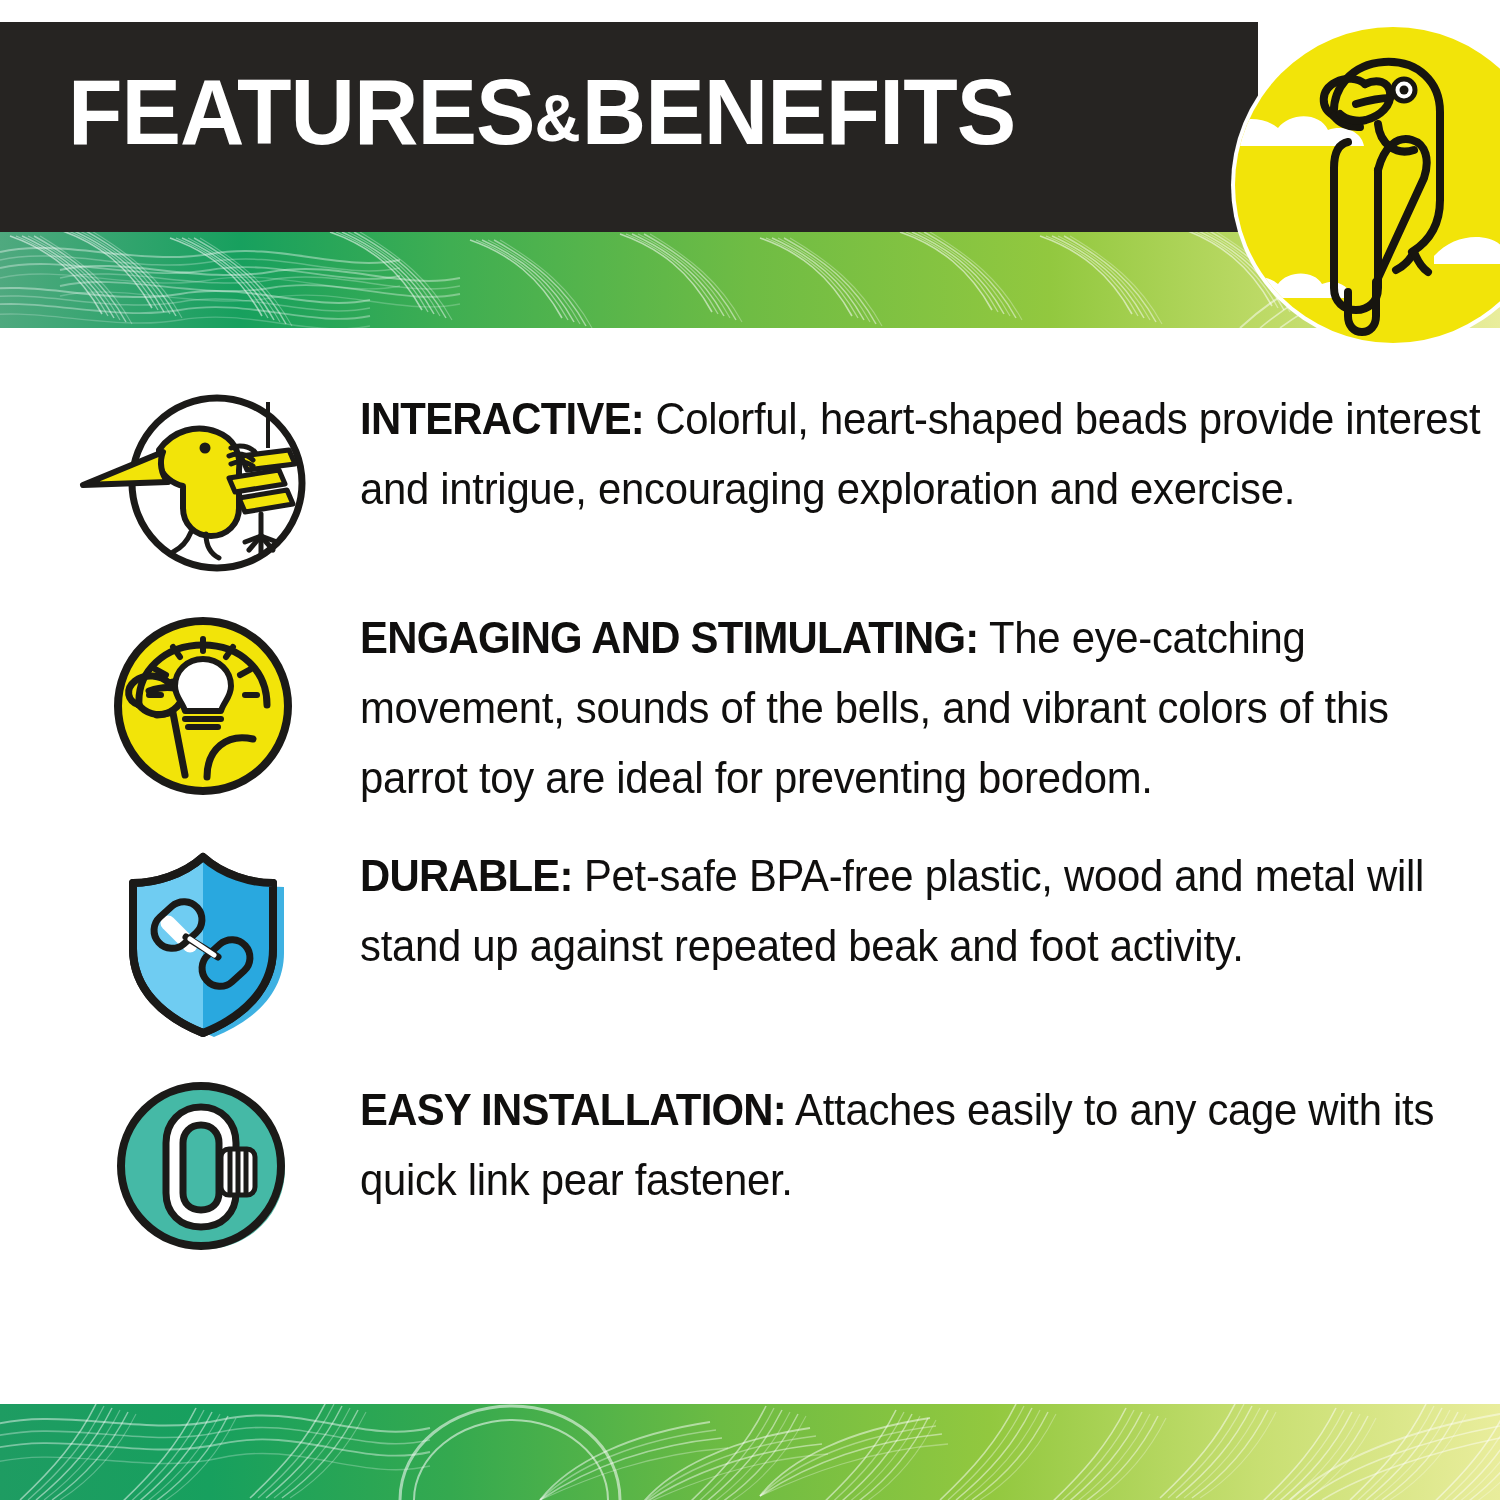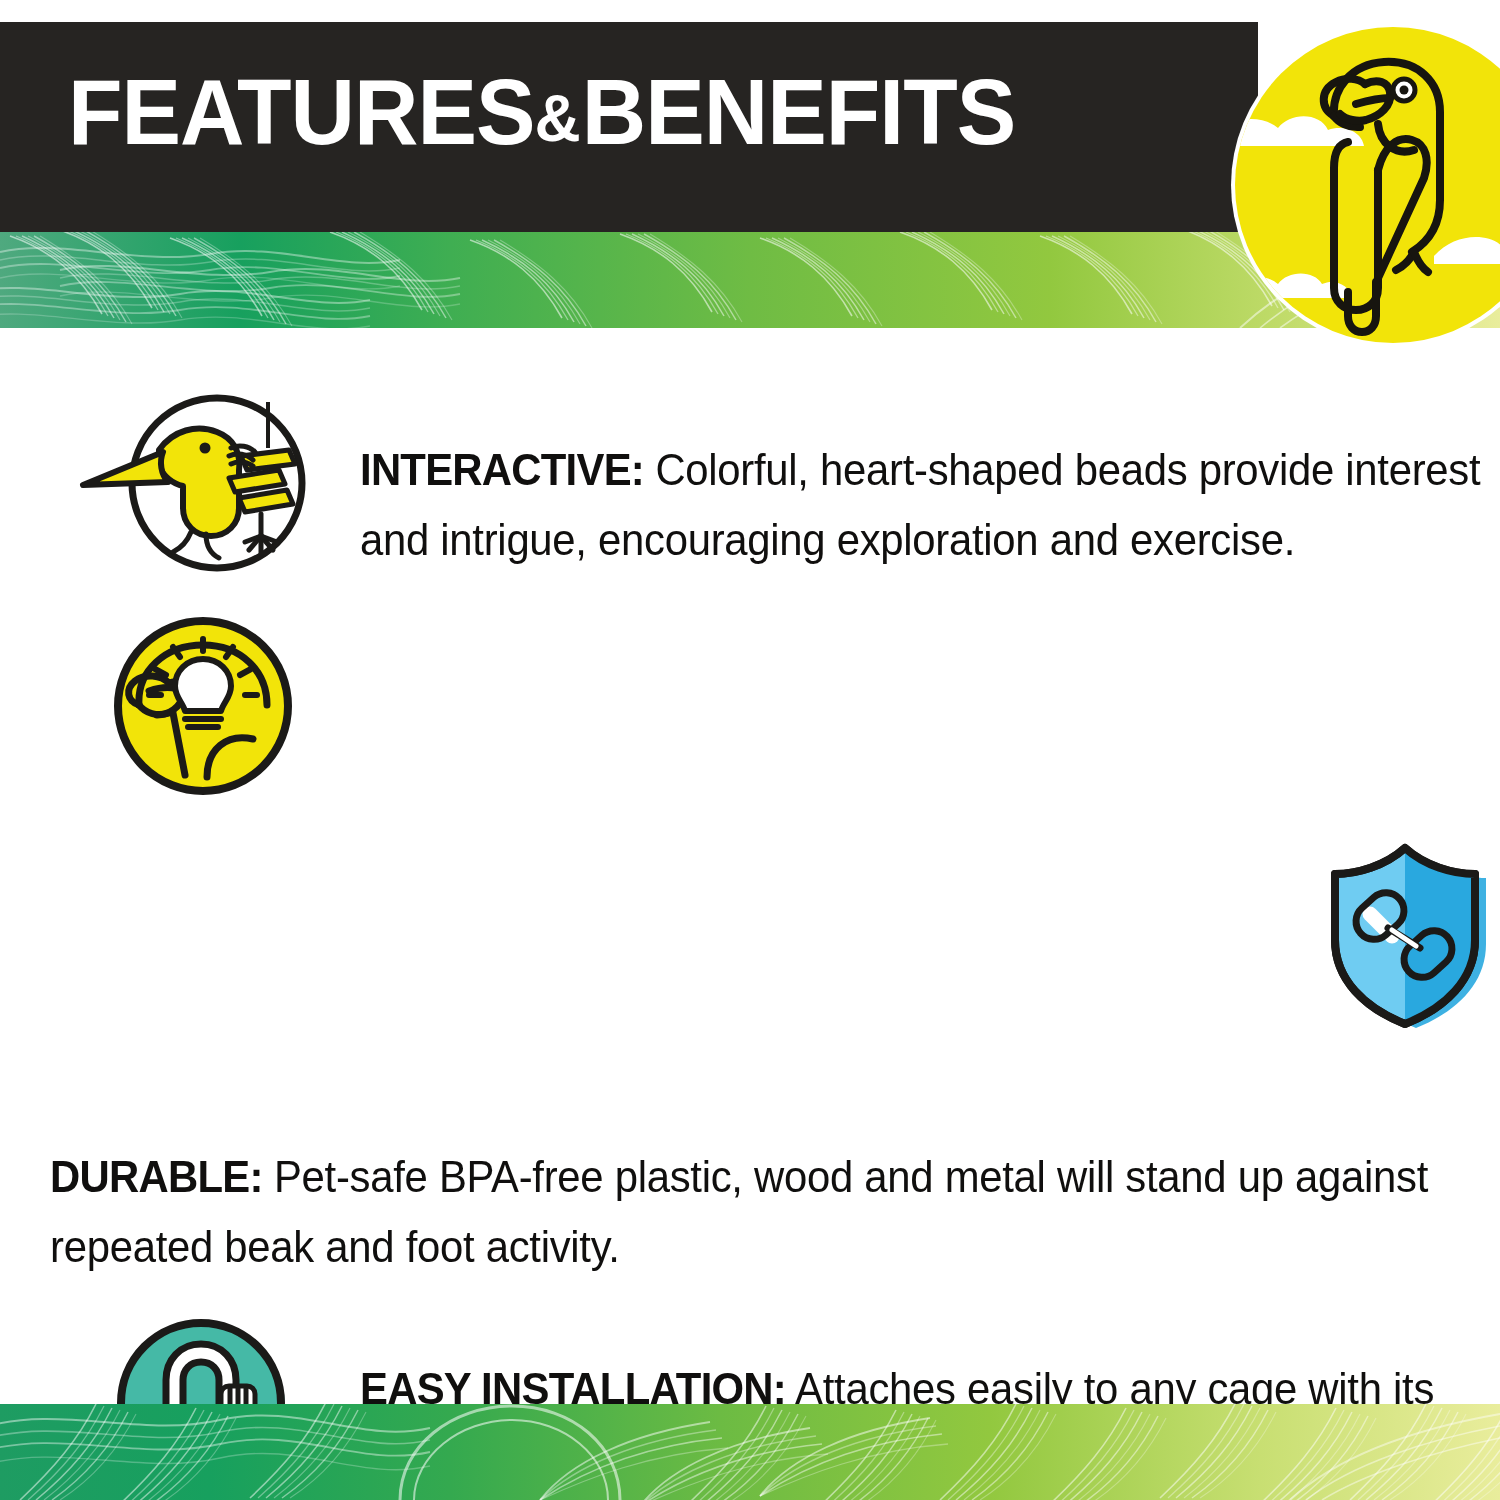--- a/index.html
+++ b/index.html
@@ -82,26 +82,26 @@
   .features {
     position: absolute;
     left: 0;
     top: 382px;
     width: 1500px;
   }
 
   .feature-row {
     position: relative;
     display: flex;
-    align-items: flex-end;
+    align-items: flex-start;
     padding-left: 48px;
   }
   .feature-row.r1 { margin-bottom: 26px; }
   .feature-row.r2 { margin-bottom: 26px; }
-  .feature-row.r3 { margin-bottom: 28px; flex-direction: column; }
+  .feature-row.r3 { margin-bottom: 28px; }
 
   .icon-cell {
     flex: 0 0 310px;
     display: flex;
     justify-content: center;
     align-items: flex-start;
     padding-top: 6px;
   }
   .feature-row.r1 .icon-cell { padding-top: 8px; }
   .feature-row.r2 .icon-cell { padding-top: 8px; }
@@ -317,20 +317,23 @@
             <line x1="100" y1="30" x2="100" y2="42"></line>
             <line x1="70" y1="38" x2="77" y2="48"></line>
             <line x1="130" y1="38" x2="123" y2="48"></line>
             <line x1="52" y1="60" x2="63" y2="66"></line>
             <line x1="148" y1="60" x2="137" y2="66"></line>
             <line x1="46" y1="86" x2="58" y2="86"></line>
             <line x1="154" y1="86" x2="142" y2="86"></line>
           </g>
         </svg>
       </div>
+      <div class="text-cell">
+        <p class="feature-text"><span class="lead">ENGAGING AND STIMULATING:</span><span> The eye-catching movement, sounds of the bells, and vibrant colors of this parrot toy are ideal for preventing boredom.</span></p>
+      </div>
     </div>
 
     <div class="feature-row r3">
       <div class="icon-cell">
         <svg width="190" height="200" viewBox="0 0 190 200">
 
           <path d="M106,16 C126,34 154,42 176,42 L176,108
                    C176,148 146,176 106,192 C66,176 36,148 36,108 L36,42
                    C58,42 86,34 106,16 Z" fill="#29A8DF" opacity="0.9"></path>
 

